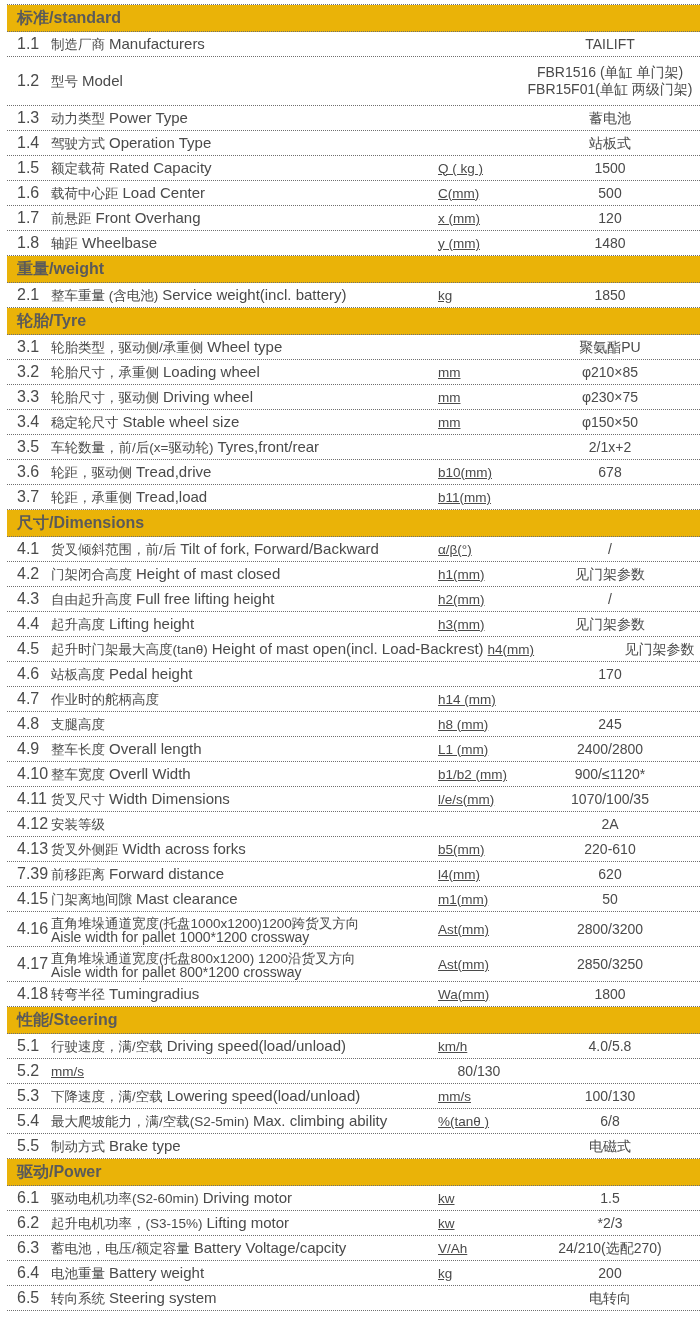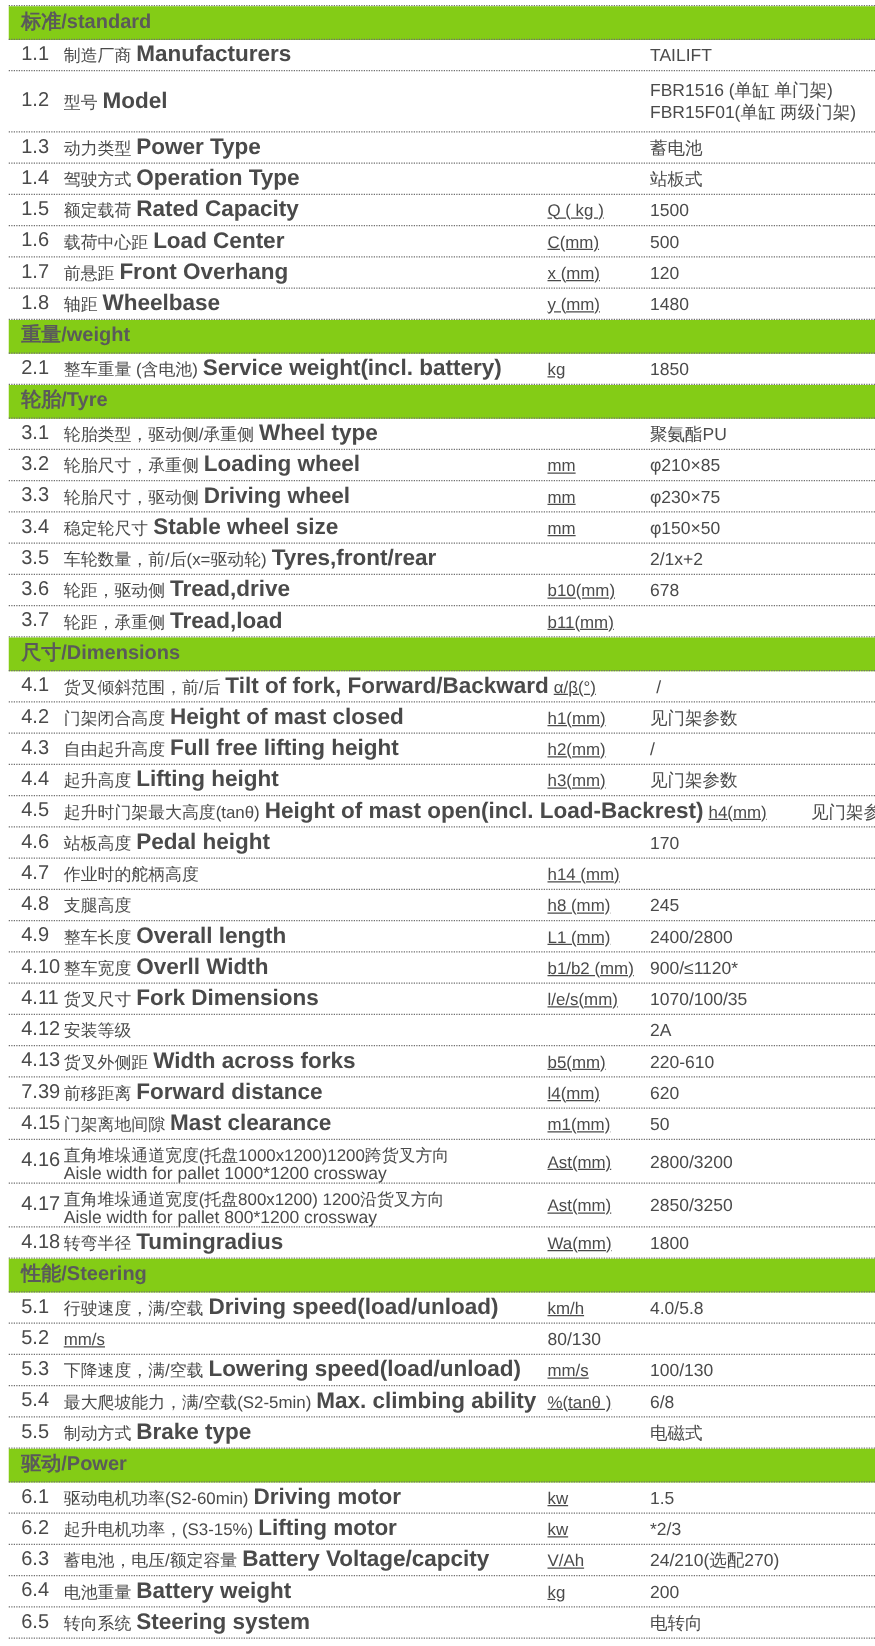--- a/index.html
+++ b/index.html
@@ -8,21 +8,21 @@
     width: 700px; height: 1317px; overflow: hidden;
     font-family: "Liberation Sans", "DejaVu Sans", sans-serif;
     color: #4a4a4a;
   }
   .spec-table {
     margin: 4px 0 0 7px;
     width: 693px;
     border-top: 1px dotted #6f6f6f;
   }
   .section-header {
-    background: #84cc16;
+    background: #eab308;
     color: #5a5a5a;
     font-size: 16px;
     font-weight: 600;
     line-height: 19px;
     padding: 3px 10px 4px 10px;
     border-bottom: 1px dotted #6f6f6f;
   }
   .row {
     display: grid;
     grid-template-columns: 44px 1fr 82px 180px;
@@ -33,35 +33,35 @@
   .row-model { min-height: 49px; }
   .row-sub   { min-height: 35px; }
   .cell-no {
     padding-left: 10px;
     font-size: 16px;
     font-weight: 500;
   }
   .cell-label { padding-right: 4px; }
   .label-main { white-space: nowrap; line-height: 16px; }
   .label-zh { font-size: 13.5px; font-weight: 400; }
-  .label-en { font-size: 18px; font-weight: 700; margin-left: 4px; text-align: center; }
+  .label-en { font-size: 15px; font-weight: 400; margin-left: 4px; text-align: center; }
   .label-sub {
     font-size: 14px;
     font-weight: 500;
     line-height: 11px;
     margin-top: 0;
   }
   .cell-unit {
     font-size: 13.5px;
     font-weight: 500;
     white-space: nowrap;
     text-decoration: underline;
   }
   .cell-value {
-    text-align: left;
+    text-align: center;
     font-size: 14px;
     font-weight: 500;
   }
   .value-line { line-height: 17px; white-space: nowrap; }
 </style>
 </head>
 <body>
 
 <div class="spec-table">
     <div class="section-header">标准/standard</div>
@@ -325,21 +325,21 @@
         <div class="label-main"><span class="label-zh">整车宽度</span><span class="label-en">Overll Width</span></div>
       </div>
       <div class="cell-unit">b1/b2 (mm)</div>
       <div class="cell-value">
         <div class="value-line">900/≤1120*</div>
       </div>
     </div>
     <div class="row">
       <div class="cell-no">4.11</div>
       <div class="cell-label">
-        <div class="label-main"><span class="label-zh">货叉尺寸</span><span class="label-en">Fork Dimensions</span></div>
+        <div class="label-main"><span class="label-zh">货叉尺寸</span><span class="label-en">Width Dimensions</span></div>
       </div>
       <div class="cell-unit">l/e/s(mm)</div>
       <div class="cell-value">
         <div class="value-line">1070/100/35</div>
       </div>
     </div>
     <div class="row">
       <div class="cell-no">4.12</div>
       <div class="cell-label">
         <div class="label-main"><span class="label-zh">安装等级</span><span class="label-en"></span></div>

